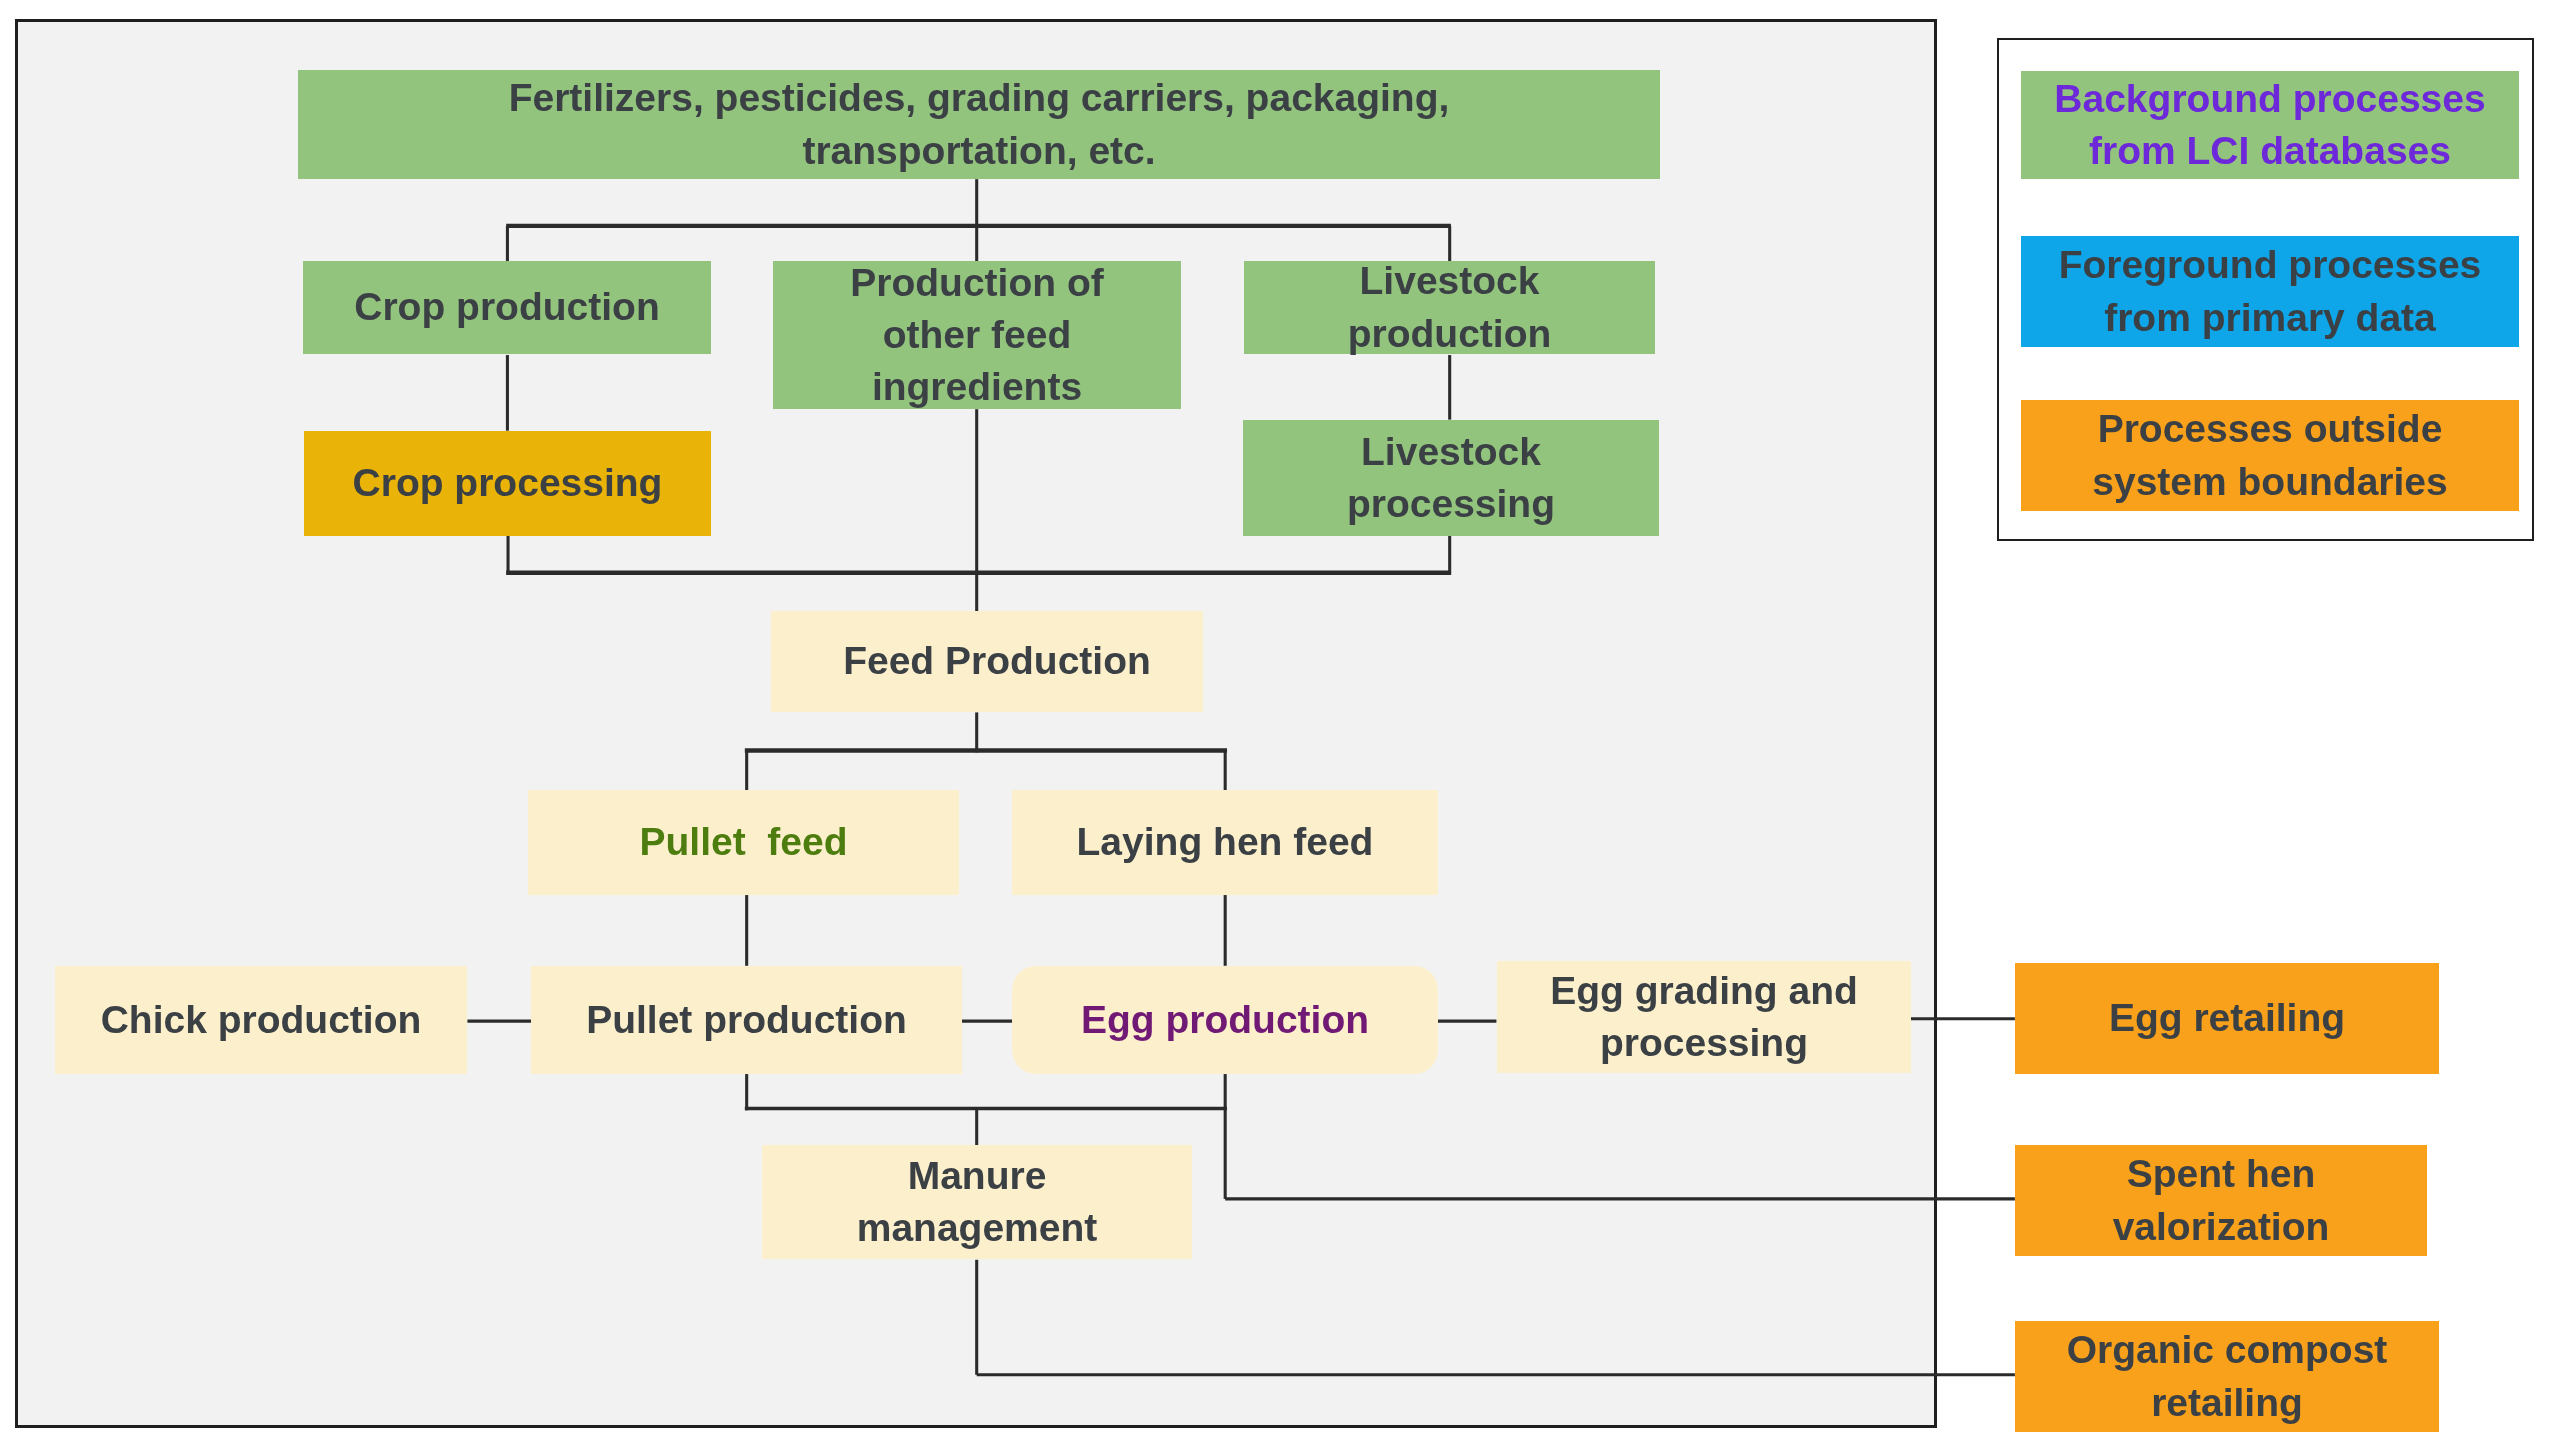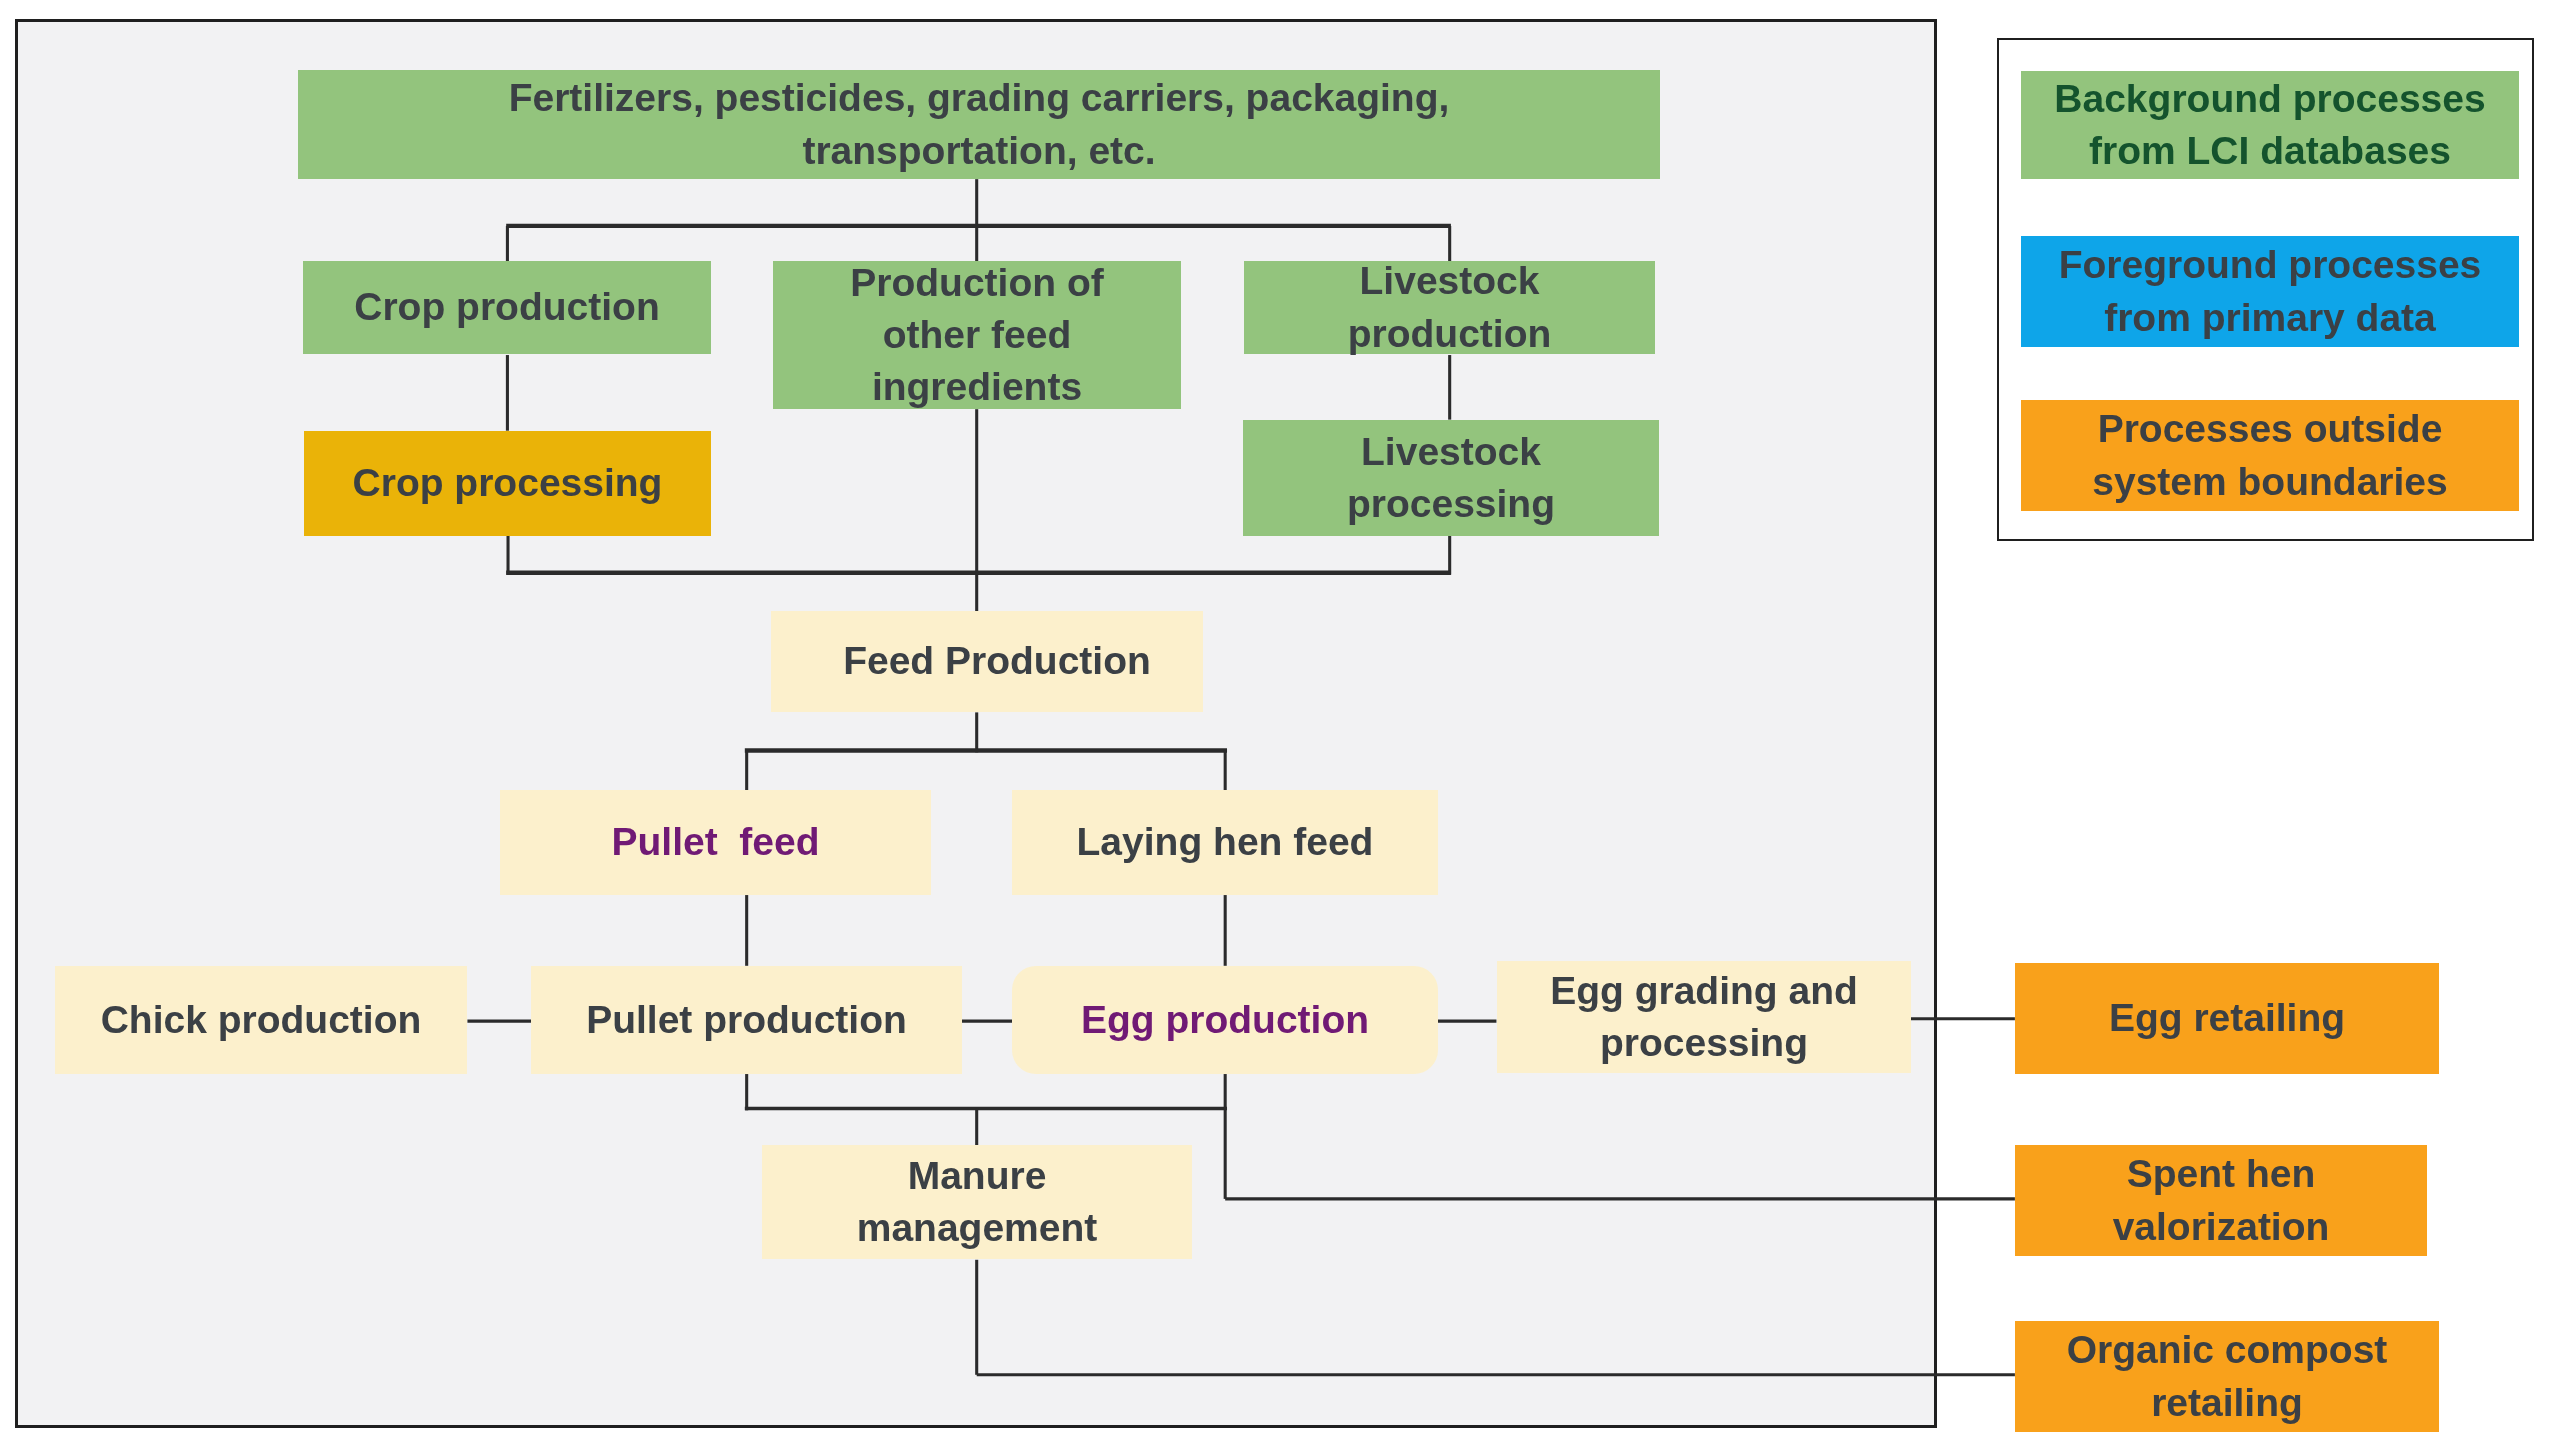--- a/index.html
+++ b/index.html
@@ -93,38 +93,38 @@
       <div class="node background" style="left: 303px; top: 261px; width: 408px; height: 93px; background: rgb(147, 196, 125); color: rgb(59, 64, 69);">Crop production</div>
       <div class="node background" style="left: 773px; top: 261px; width: 408px; height: 148px; background: rgb(147, 196, 125); color: rgb(59, 64, 69);">Production of
 other feed
 ingredients</div>
       <div class="node background" style="left: 1244px; top: 261px; width: 411px; height: 93px; background: rgb(147, 196, 125); color: rgb(59, 64, 69);">Livestock
 production</div>
       <div class="node background" style="left: 304px; top: 431px; width: 407px; height: 105px; background: #eab308; color: rgb(59, 64, 69);">Crop processing</div>
       <div class="node background" style="left: 1243px; top: 420px; width: 416px; height: 116px; background: rgb(147, 196, 125); color: rgb(59, 64, 69);">Livestock
 processing</div>
       <div class="node foreground" style="left: 771px; top: 611px; width: 412px; height: 101px; background: rgb(252, 240, 204); color: rgb(59, 64, 69); padding-left: 20px;">Feed Production</div>
-      <div class="node foreground" style="left: 500px; top: 790px; width: 431px; height: 105px; background: rgb(252, 240, 204); color: #701a75;">Pullet  feed</div>
+      <div class="node foreground" style="left: 528px; top: 790px; width: 431px; height: 105px; background: rgb(252, 240, 204); color: #4d7c0f;">Pullet  feed</div>
       <div class="node foreground" style="left: 1012px; top: 790px; width: 426px; height: 105px; background: rgb(252, 240, 204); color: rgb(59, 64, 69);">Laying hen feed</div>
       <div class="node foreground" style="left: 55px; top: 966px; width: 412px; height: 108px; background: rgb(252, 240, 204); color: rgb(59, 64, 69);">Chick production</div>
       <div class="node foreground" style="left: 531px; top: 966px; width: 431px; height: 108px; background: rgb(252, 240, 204); color: rgb(59, 64, 69);">Pullet production</div>
       <div class="node foreground" style="left: 1012px; top: 966px; width: 426px; height: 108px; background: rgb(252, 240, 204); color: #701a75; border-radius: 24px;">Egg production</div>
       <div class="node foreground" style="left: 1497px; top: 961px; width: 414px; height: 112px; background: rgb(252, 240, 204); color: rgb(59, 64, 69);">Egg grading and
 processing</div>
       <div class="node foreground" style="left: 762px; top: 1145px; width: 430px; height: 114px; background: rgb(252, 240, 204); color: rgb(59, 64, 69); text-align: center;">Manure
 management</div>
       <div class="node outside" style="left: 2015px; top: 963px; width: 424px; height: 111px; background: rgb(249, 161, 27); color: rgb(59, 64, 69);">Egg retailing</div>
       <div class="node outside" style="left: 2015px; top: 1145px; width: 412px; height: 111px; background: rgb(249, 161, 27); color: rgb(59, 64, 69);">Spent hen
 valorization</div>
       <div class="node outside" style="left: 2015px; top: 1321px; width: 424px; height: 111px; background: rgb(249, 161, 27); color: rgb(59, 64, 69);">Organic compost
 retailing</div>
     </div>
   <div id="legend" style="left: 1997px; top: 38px; width: 537px; height: 503px; border-color: rgb(31, 31, 31);"></div>
   <div id="legend-items">
-      <div class="legend-item background" style="left: 2021px; top: 71px; width: 498px; height: 108px; background: rgb(147, 196, 125); color: #14532d;">Background processes
+      <div class="legend-item background" style="left: 2021px; top: 71px; width: 498px; height: 108px; background: rgb(147, 196, 125); color: #6d28d9;">Background processes
 from LCI databases</div>
       <div class="legend-item foreground" style="left: 2021px; top: 236px; width: 498px; height: 111px; background: #0ea5e9; color: rgb(59, 64, 69);">Foreground processes
 from primary data</div>
       <div class="legend-item outside" style="left: 2021px; top: 400px; width: 498px; height: 111px; background: rgb(249, 161, 27); color: rgb(59, 64, 69);">Processes outside
 system boundaries</div>
     </div>
 </div>
 
 
 </body></html>

